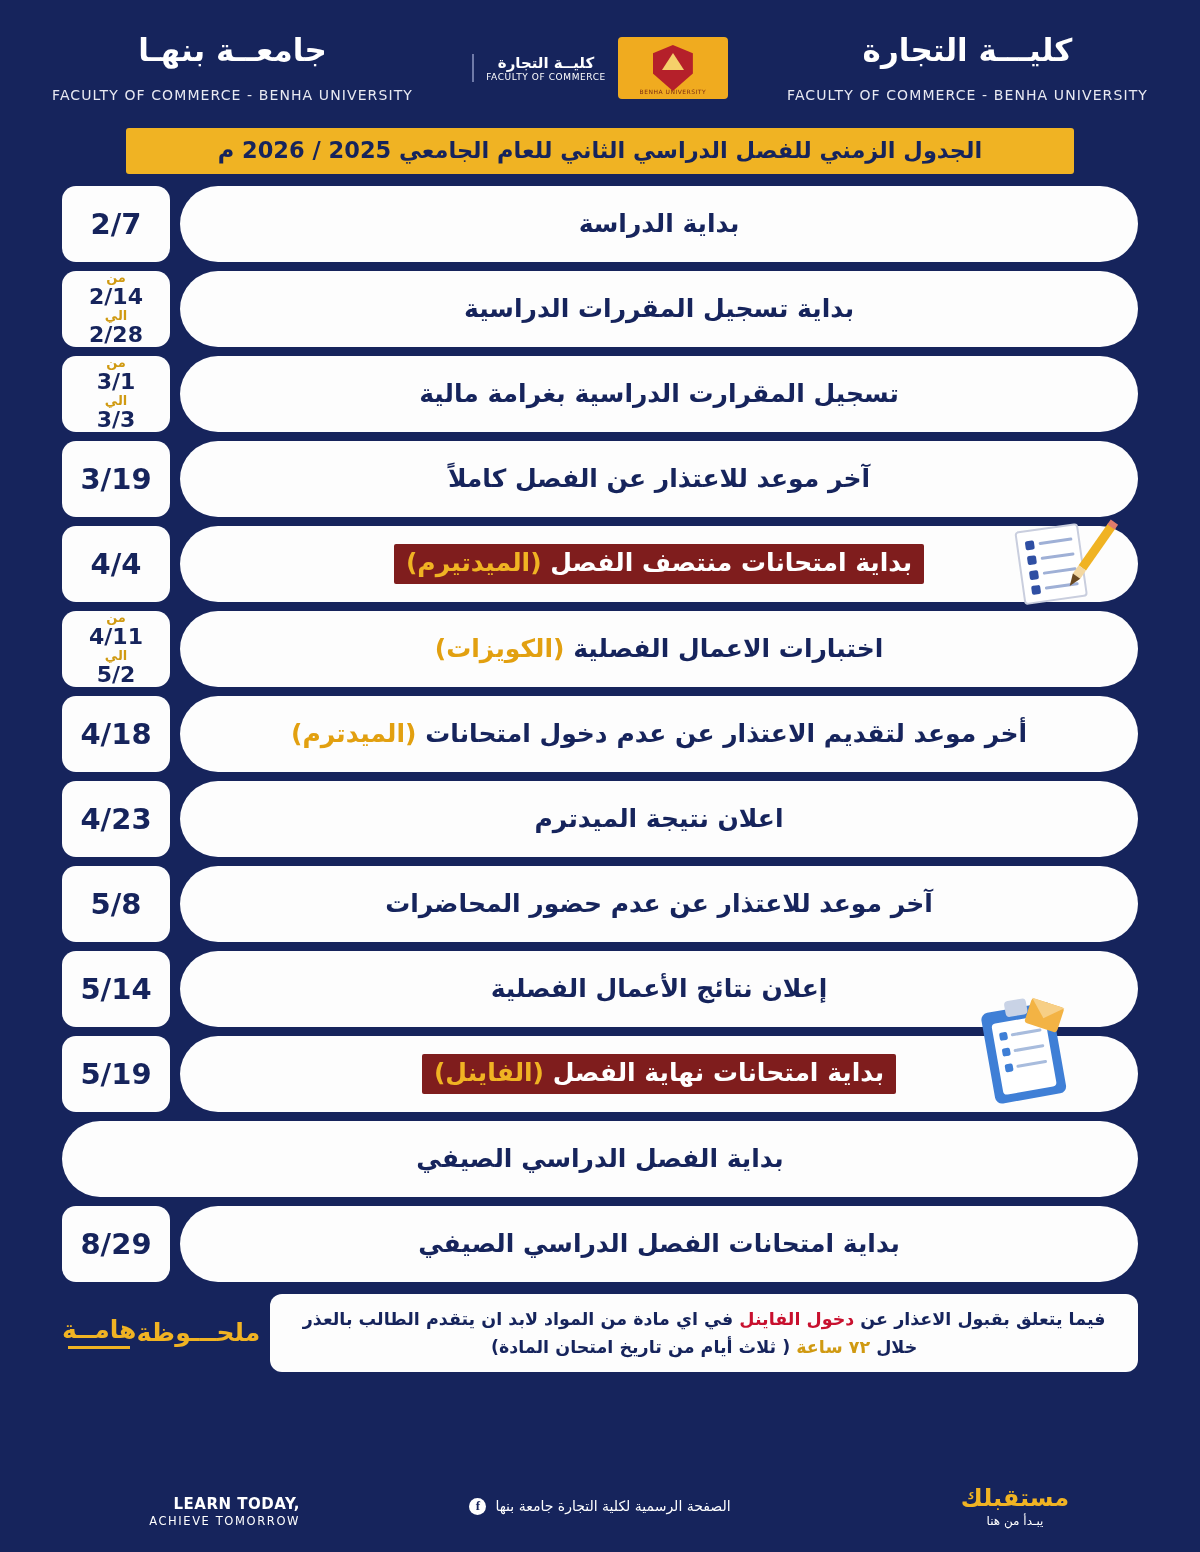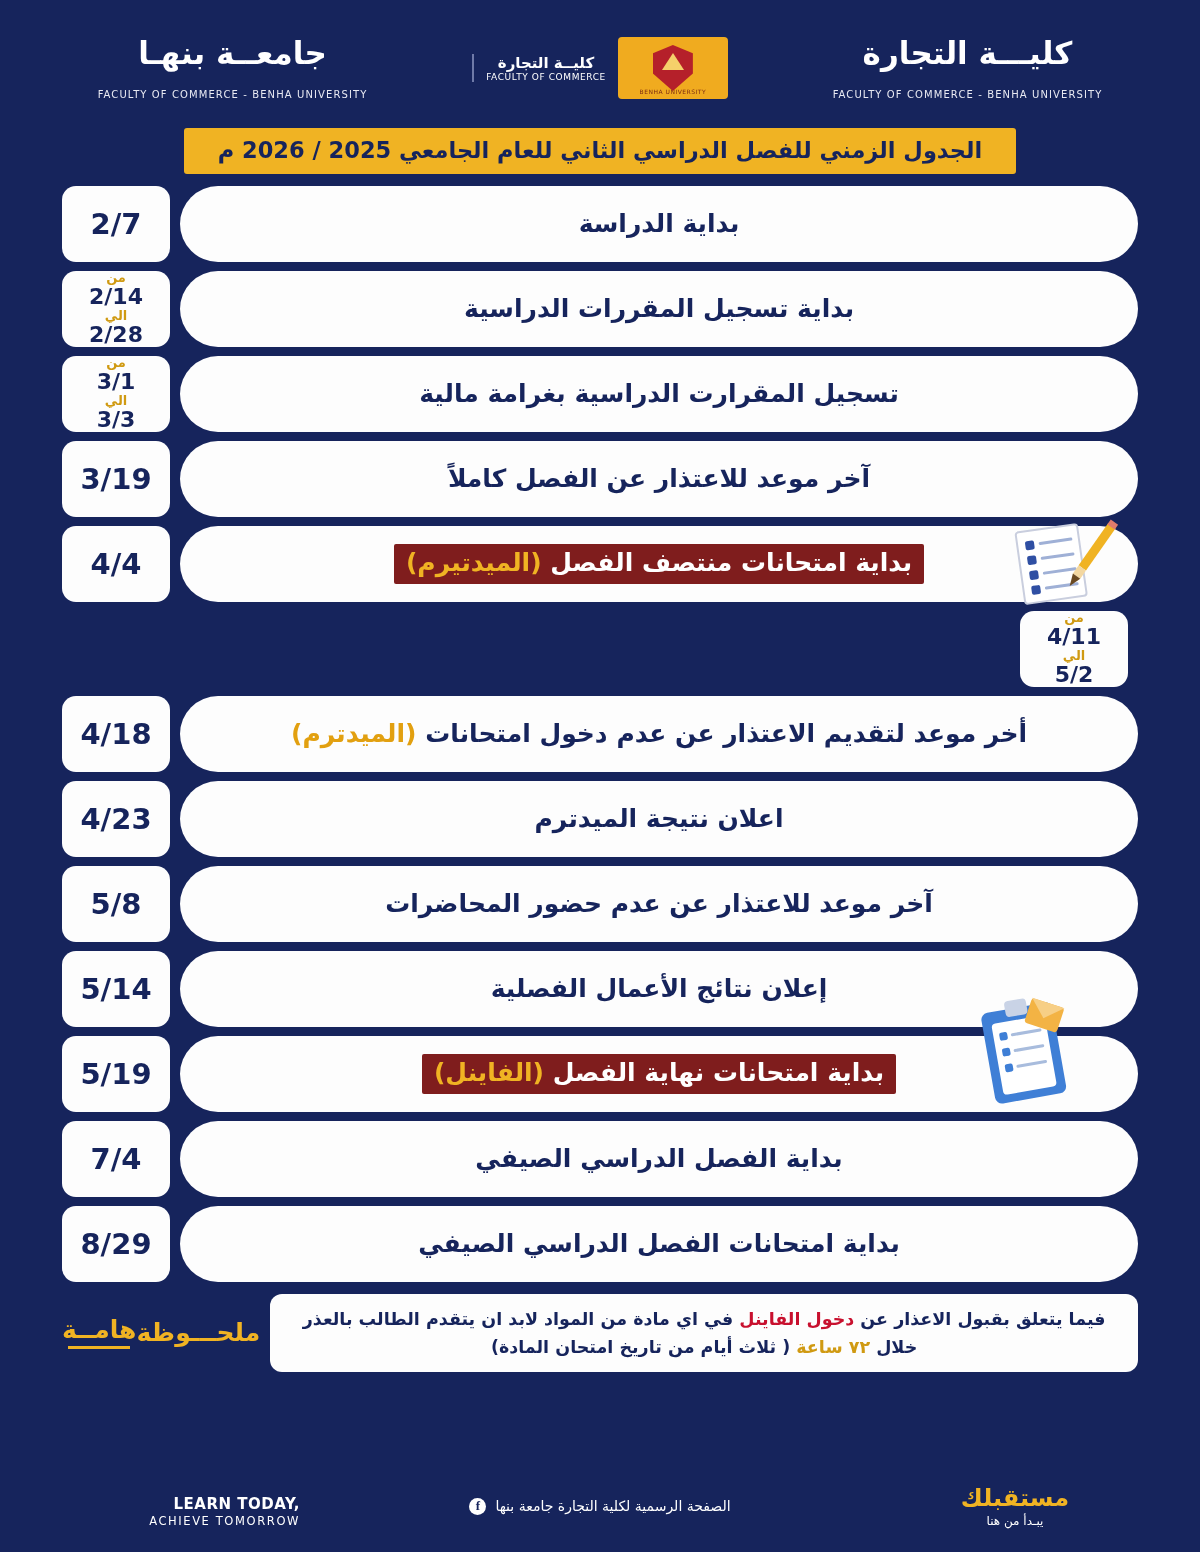--- a/index.html
+++ b/index.html
@@ -31,21 +31,21 @@
     color: #ffffff;
     text-align: center;
   }
   .hdr-side .ar {
     font-size: 31px;
     font-weight: bold;
     letter-spacing: 4px;
     line-height: 1.15;
   }
   .hdr-side .en {
-    font-size: 10px;
+    font-size: 14px;
     letter-spacing: 1.1px;
     margin-top: 18px;
     color: #e8e9f2;
   }
   .hdr-center {
     flex: 0 0 330px;
     display: flex;
     align-items: center;
     justify-content: center;
     gap: 12px;
@@ -82,21 +82,21 @@
     border-bottom: 17px solid #f5d06a;
   }
   .crest .arc {
     position: absolute; bottom: 4px; left: 0; right: 0;
     text-align: center; font-size: 6px; color: #7a2a12; letter-spacing: .5px;
   }
 
   
   .title-bar {
     margin: 10px auto 12px auto;
-    width: 832px;
+    width: 948px;
     background: #f0b323;
     color: #16245c;
     font-size: 22.5px;
     font-weight: bold;
     text-align: center;
     padding: 9px 10px 11px 10px;
     border-radius: 3px;
     letter-spacing: 0px;
   }
 
@@ -341,20 +341,23 @@
       </g>
       <g transform="rotate(35 90 40)">
         <rect x="80" y="4" width="9" height="52" fill="#f0b323"></rect>
         <rect x="80" y="56" width="9" height="10" fill="#f3d7a0"></rect>
         <polygon points="80,66 89,66 84.5,78" fill="#6b4a22"></polygon>
         <rect x="80" y="0" width="9" height="6" fill="#e07b6b"></rect>
       </g>
     </svg>
       </div>
       <div class="row">
+        <div class="row-label">
+       <div class="txt"><span>اختبارات الاعمال الفصلية</span> <span class="gold">(الكويزات)</span></div>
+     </div>
      <div class="row-date">
           <div class="lbl">من</div>
                  <div class="d">4/11</div>
                  <div class="lbl">الي</div>
                  <div class="d">5/2</div>
         </div>
       </div>
       <div class="row">
         <div class="row-label">
        <div class="txt"><span>أخر موعد لتقديم الاعتذار عن عدم دخول امتحانات</span> <span class="gold">(الميدترم)</span></div>
@@ -413,23 +416,20 @@
       <g transform="translate(64 8) rotate(18)">
         <rect x="0" y="6" width="34" height="26" rx="3" fill="#f3b344"></rect>
         <polygon points="0,6 17,22 34,6" fill="#f7cf86"></polygon>
       </g>
     </svg>
       </div>
       <div class="row">
         <div class="row-label">
        <div class="txt"><span>بداية الفصل الدراسي الصيفي</span></div>
      </div>
-     <div class="row-date">
-          <div class="single">7/4</div>
-        </div>
       </div>
       <div class="row">
         <div class="row-label">
        <div class="txt"><span>بداية امتحانات الفصل الدراسي الصيفي</span></div>
      </div>
      <div class="row-date">
           <div class="single">8/29</div>
         </div>
       </div>
     </div>

